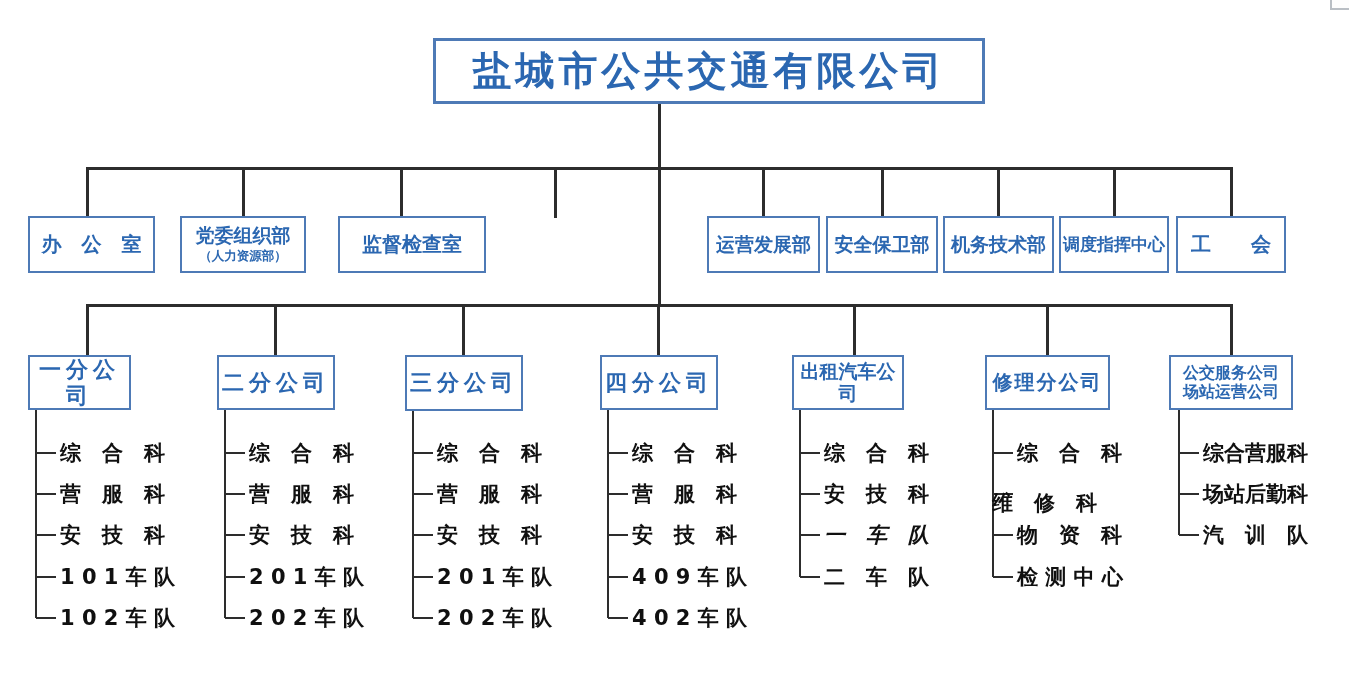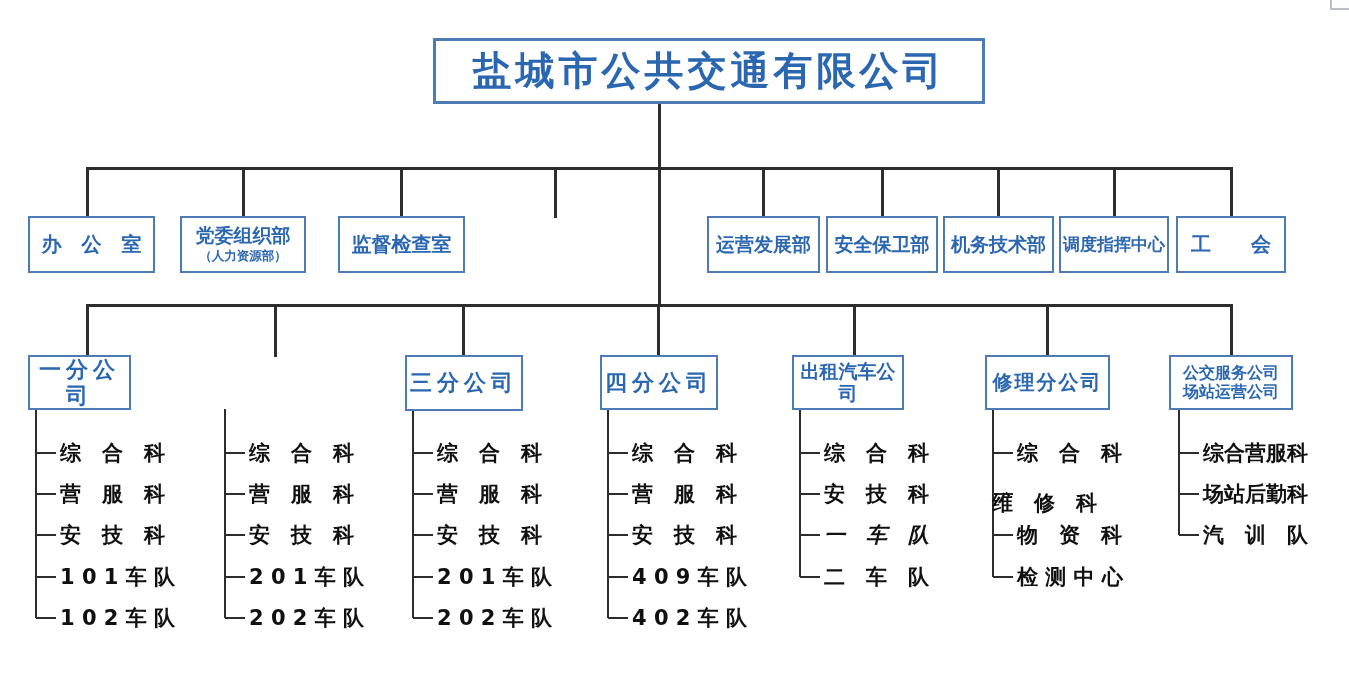--- a/index.html
+++ b/index.html
@@ -74,41 +74,44 @@
     <span>盐城市公共交通有限公司</span>
   </div>
 
   <div class="box dept" style="left:28px; top:216px; width:127px; height:57px;">
     <span>办　公　室</span>
   </div>
   <div class="box dept" style="left:180px; top:216px; width:126px; height:57px; font-size:19px;">
     <span>党委组织部</span>
     <span class="sub">（人力资源部）</span>
   </div>
-  <div class="box dept" style="left:338px; top:216px; width:127px; height:57px;">
+  <div class="box dept" style="left:338px; top:216px; width:148px; height:57px;">
     <span>监督检查室</span>
   </div>
   <div class="box dept" style="left:707px; top:216px; width:113px; height:57px; font-size:19px;">
     <span>运营发展部</span>
   </div>
   <div class="box dept" style="left:826px; top:216px; width:112px; height:57px; font-size:19px;">
     <span>安全保卫部</span>
   </div>
   <div class="box dept" style="left:943px; top:216px; width:111px; height:57px; font-size:19px;">
     <span>机务技术部</span>
   </div>
   <div class="box dept fs17" style="left:1059px; top:216px; width:110px; height:57px;">
     <span>调度指挥中心</span>
   </div>
   <div class="box dept" style="left:1176px; top:216px; width:110px; height:57px;">
     <span>工　　会</span>
   </div>
 
   <div class="box branch" style="left:28px; top:355px; width:103px; height:55px;">
     <span>一分公司</span>
+  </div>
+  <div class="box branch" style="left:217px; top:355px; width:118px; height:55px;">
+    <span>二分公司</span>
   </div>
   <div class="box branch" style="left:405px; top:355px; width:118px; height:56px;">
     <span>三分公司</span>
   </div>
   <div class="box branch" style="left:600px; top:355px; width:118px; height:55px;">
     <span>四分公司</span>
   </div>
   <div class="box branch ls0fs19" style="left:792px; top:355px; width:112px; height:55px;">
     <span>出租汽车公司</span>
   </div>

